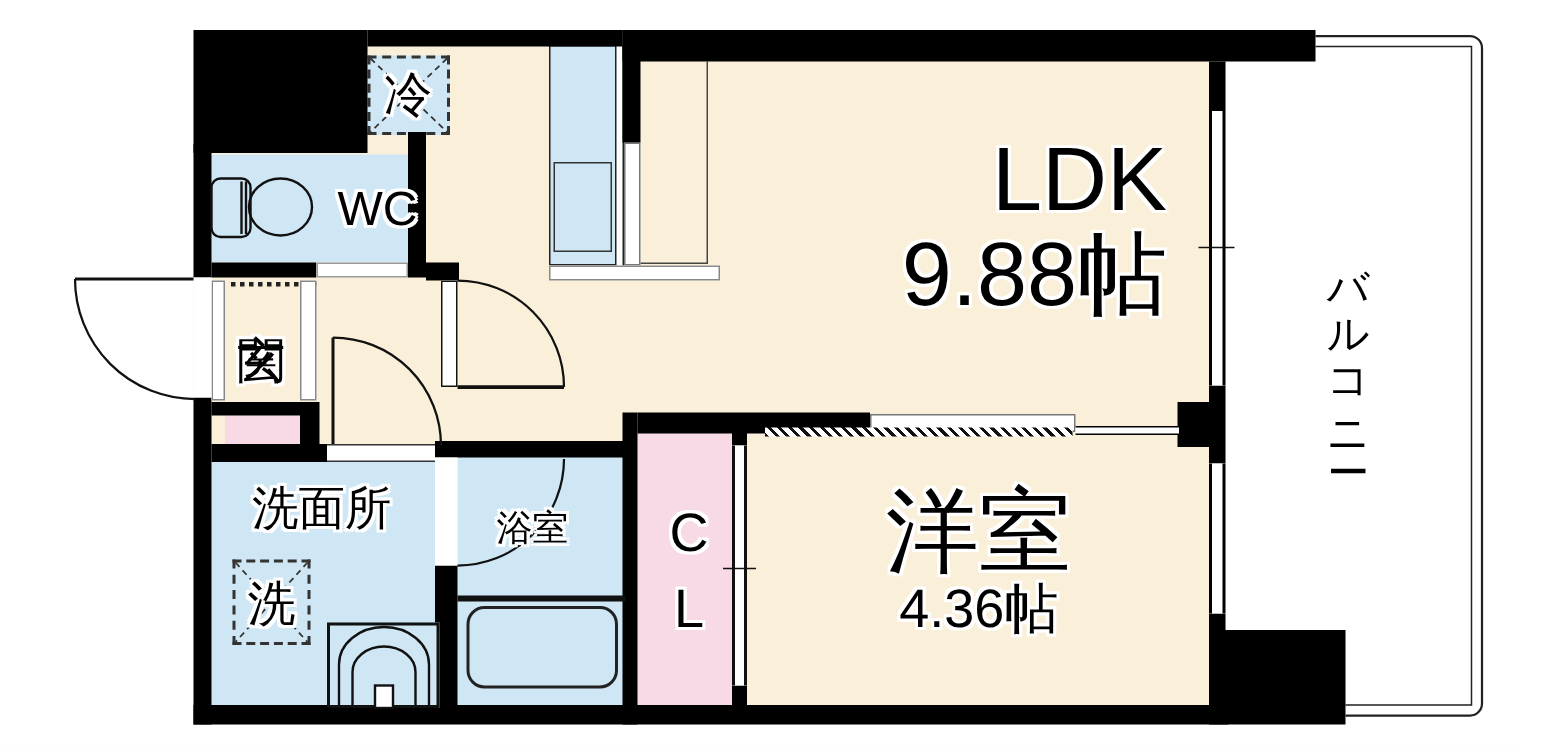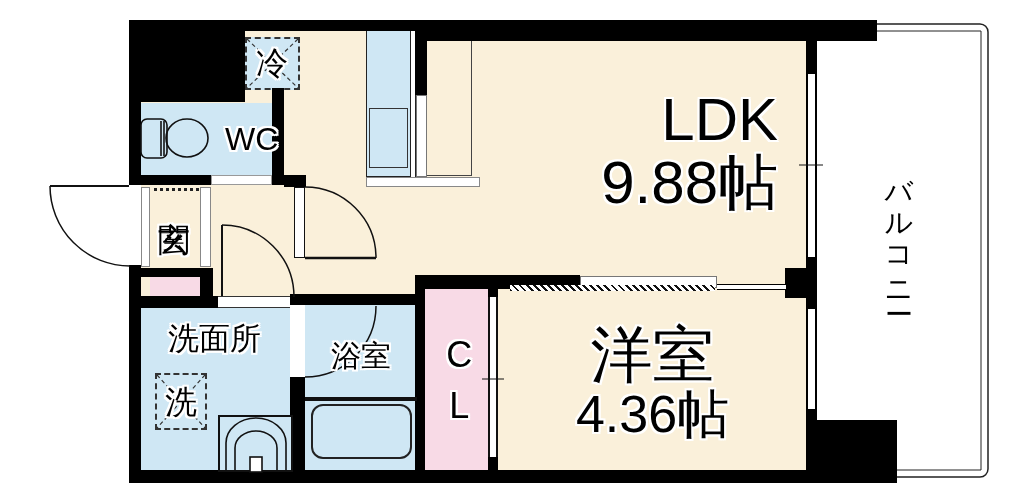--- a/index.html
+++ b/index.html
@@ -128,24 +128,24 @@
     <line x1="799" y1="165" x2="823" y2="165" stroke="#111" stroke-width="1"></line>
     <line x1="482" y1="379" x2="504" y2="379" stroke="#111" stroke-width="1"></line>
   </svg>
 
   <div class="lbl" style="left:498px;top:88px;width:280px;text-align:right;">
     <div style="font-size:60px;">LDK</div>
     <div style="font-size:60px;">9.88帖</div>
   </div>
   <div class="lbl" style="left:520px;top:322px;width:265px;text-align:center;">
     <div style="font-size:62px;">洋室</div>
-    <div style="font-size:52px;">4.36帖</div>
+    <div style="font-size:36px;">4.36帖</div>
   </div>
   <div class="lbl vert" style="left:884px;top:160px;font-size:28px;letter-spacing:3px;">バルコニー</div>
   <div class="lbl" style="left:225px;top:123px;font-size:32px;">WC</div>
   <div class="lbl vert" style="left:157px;top:196px;font-size:32px;letter-spacing:4px;">玄関</div>
   <div class="lbl" style="left:168px;top:323px;font-size:31px;">洗面所</div>
-  <div class="lbl" style="left:331px;top:340px;font-size:30px;font-family:Liberation Serif, serif;">浴室</div>
+  <div class="lbl" style="left:331px;top:340px;font-size:24px;">浴室</div>
   <div class="lbl vert" style="left:440px;top:334px;font-size:36px;letter-spacing:10px;">CL</div>
   <div class="lbl" style="left:256px;top:47px;font-size:32px;">冷</div>
   <div class="lbl" style="left:165px;top:386px;font-size:32px;">洗</div>
 
 </div>
 
 </body></html>

